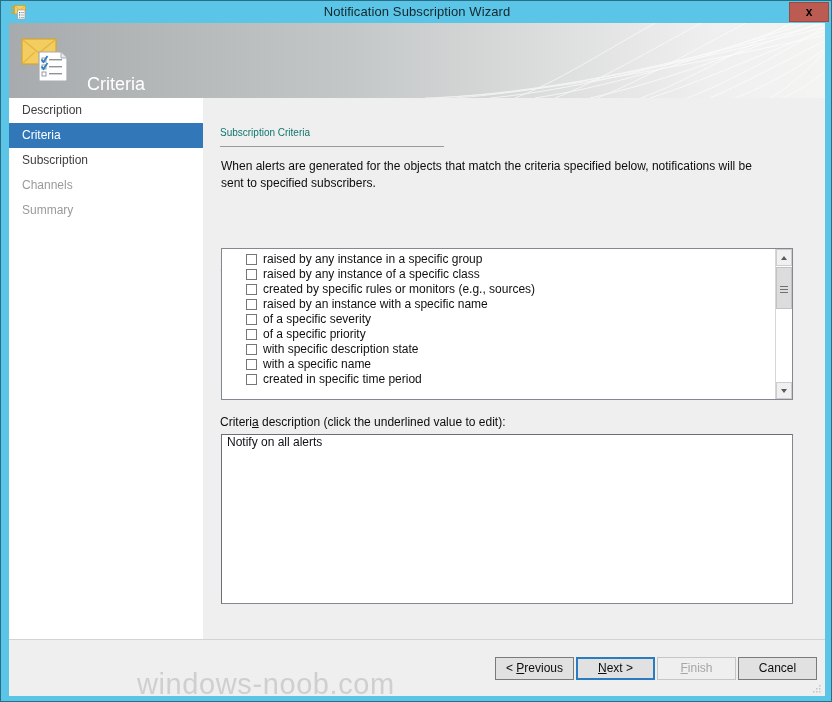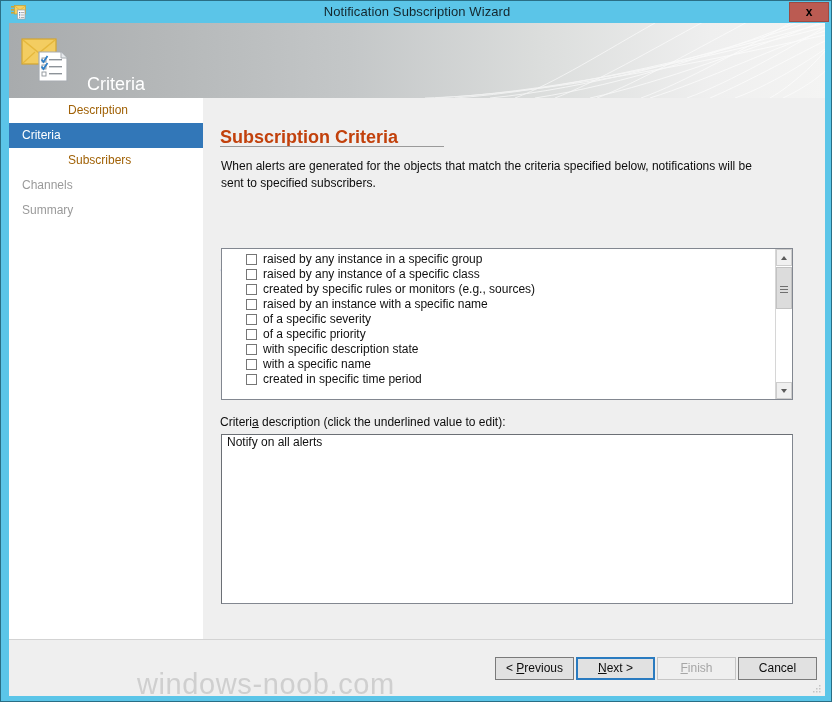--- a/index.html
+++ b/index.html
@@ -98,44 +98,44 @@
     background: #ffffff;
   }
   .side-item {
     height: 25px;
     line-height: 25px;
     padding-left: 13px;
     font-size: 12px;
     color: #1f3864;
     cursor: pointer;
   }
-  .side-item.enabled { color: #a16207; margin-left: 46px; }
+  .side-item.enabled { color: #404040; }
   .side-item.selected {
     background: #3277b8;
     color: #ffffff;
   }
   .side-item.disabled {
     color: #9a9a9a;
     cursor: default;
   }
 
   
   #content {
     position: absolute;
     left: 202px; top: 97px;
     width: 622px;
     height: 541px;
     background: #efefef;
   }
   #section-title {
     position: absolute;
     left: 17px; top: 29px;
-    font-size: 18px;
-    font-weight: bold;
-    color: #c2410c;
+    font-size: 10px;
+    font-weight: normal;
+    color: #0f766e;
   }
   #section-rule {
     position: absolute;
     left: 17px; top: 48px;
     width: 224px;
     height: 1px;
     background: #9a9a9a;
   }
   #section-desc {
     position: absolute;
@@ -382,21 +382,21 @@
       <rect x="28" y="24" width="13" height="1.4" fill="#8d9399"></rect>
       <rect x="28" y="31" width="13" height="1.4" fill="#8d9399"></rect>
       <rect x="28" y="38" width="13" height="1.4" fill="#8d9399"></rect>
     </svg>
     <div id="banner-title">Criteria</div>
   </div>
 
   <div id="sidebar">
     <div class="side-item enabled">Description</div>
     <div class="side-item selected">Criteria</div>
-    <div class="side-item enabled">Subscribers</div>
+    <div class="side-item enabled">Subscription</div>
     <div class="side-item disabled">Channels</div>
     <div class="side-item disabled">Summary</div>
   </div>
 
   <div id="content">
 
     <div id="section-title">Subscription Criteria</div>
     <div id="section-rule"></div>
     <div id="section-desc">When alerts are generated for the objects that match the criteria specified below, notifications will be sent to specified subscribers.</div>
 

